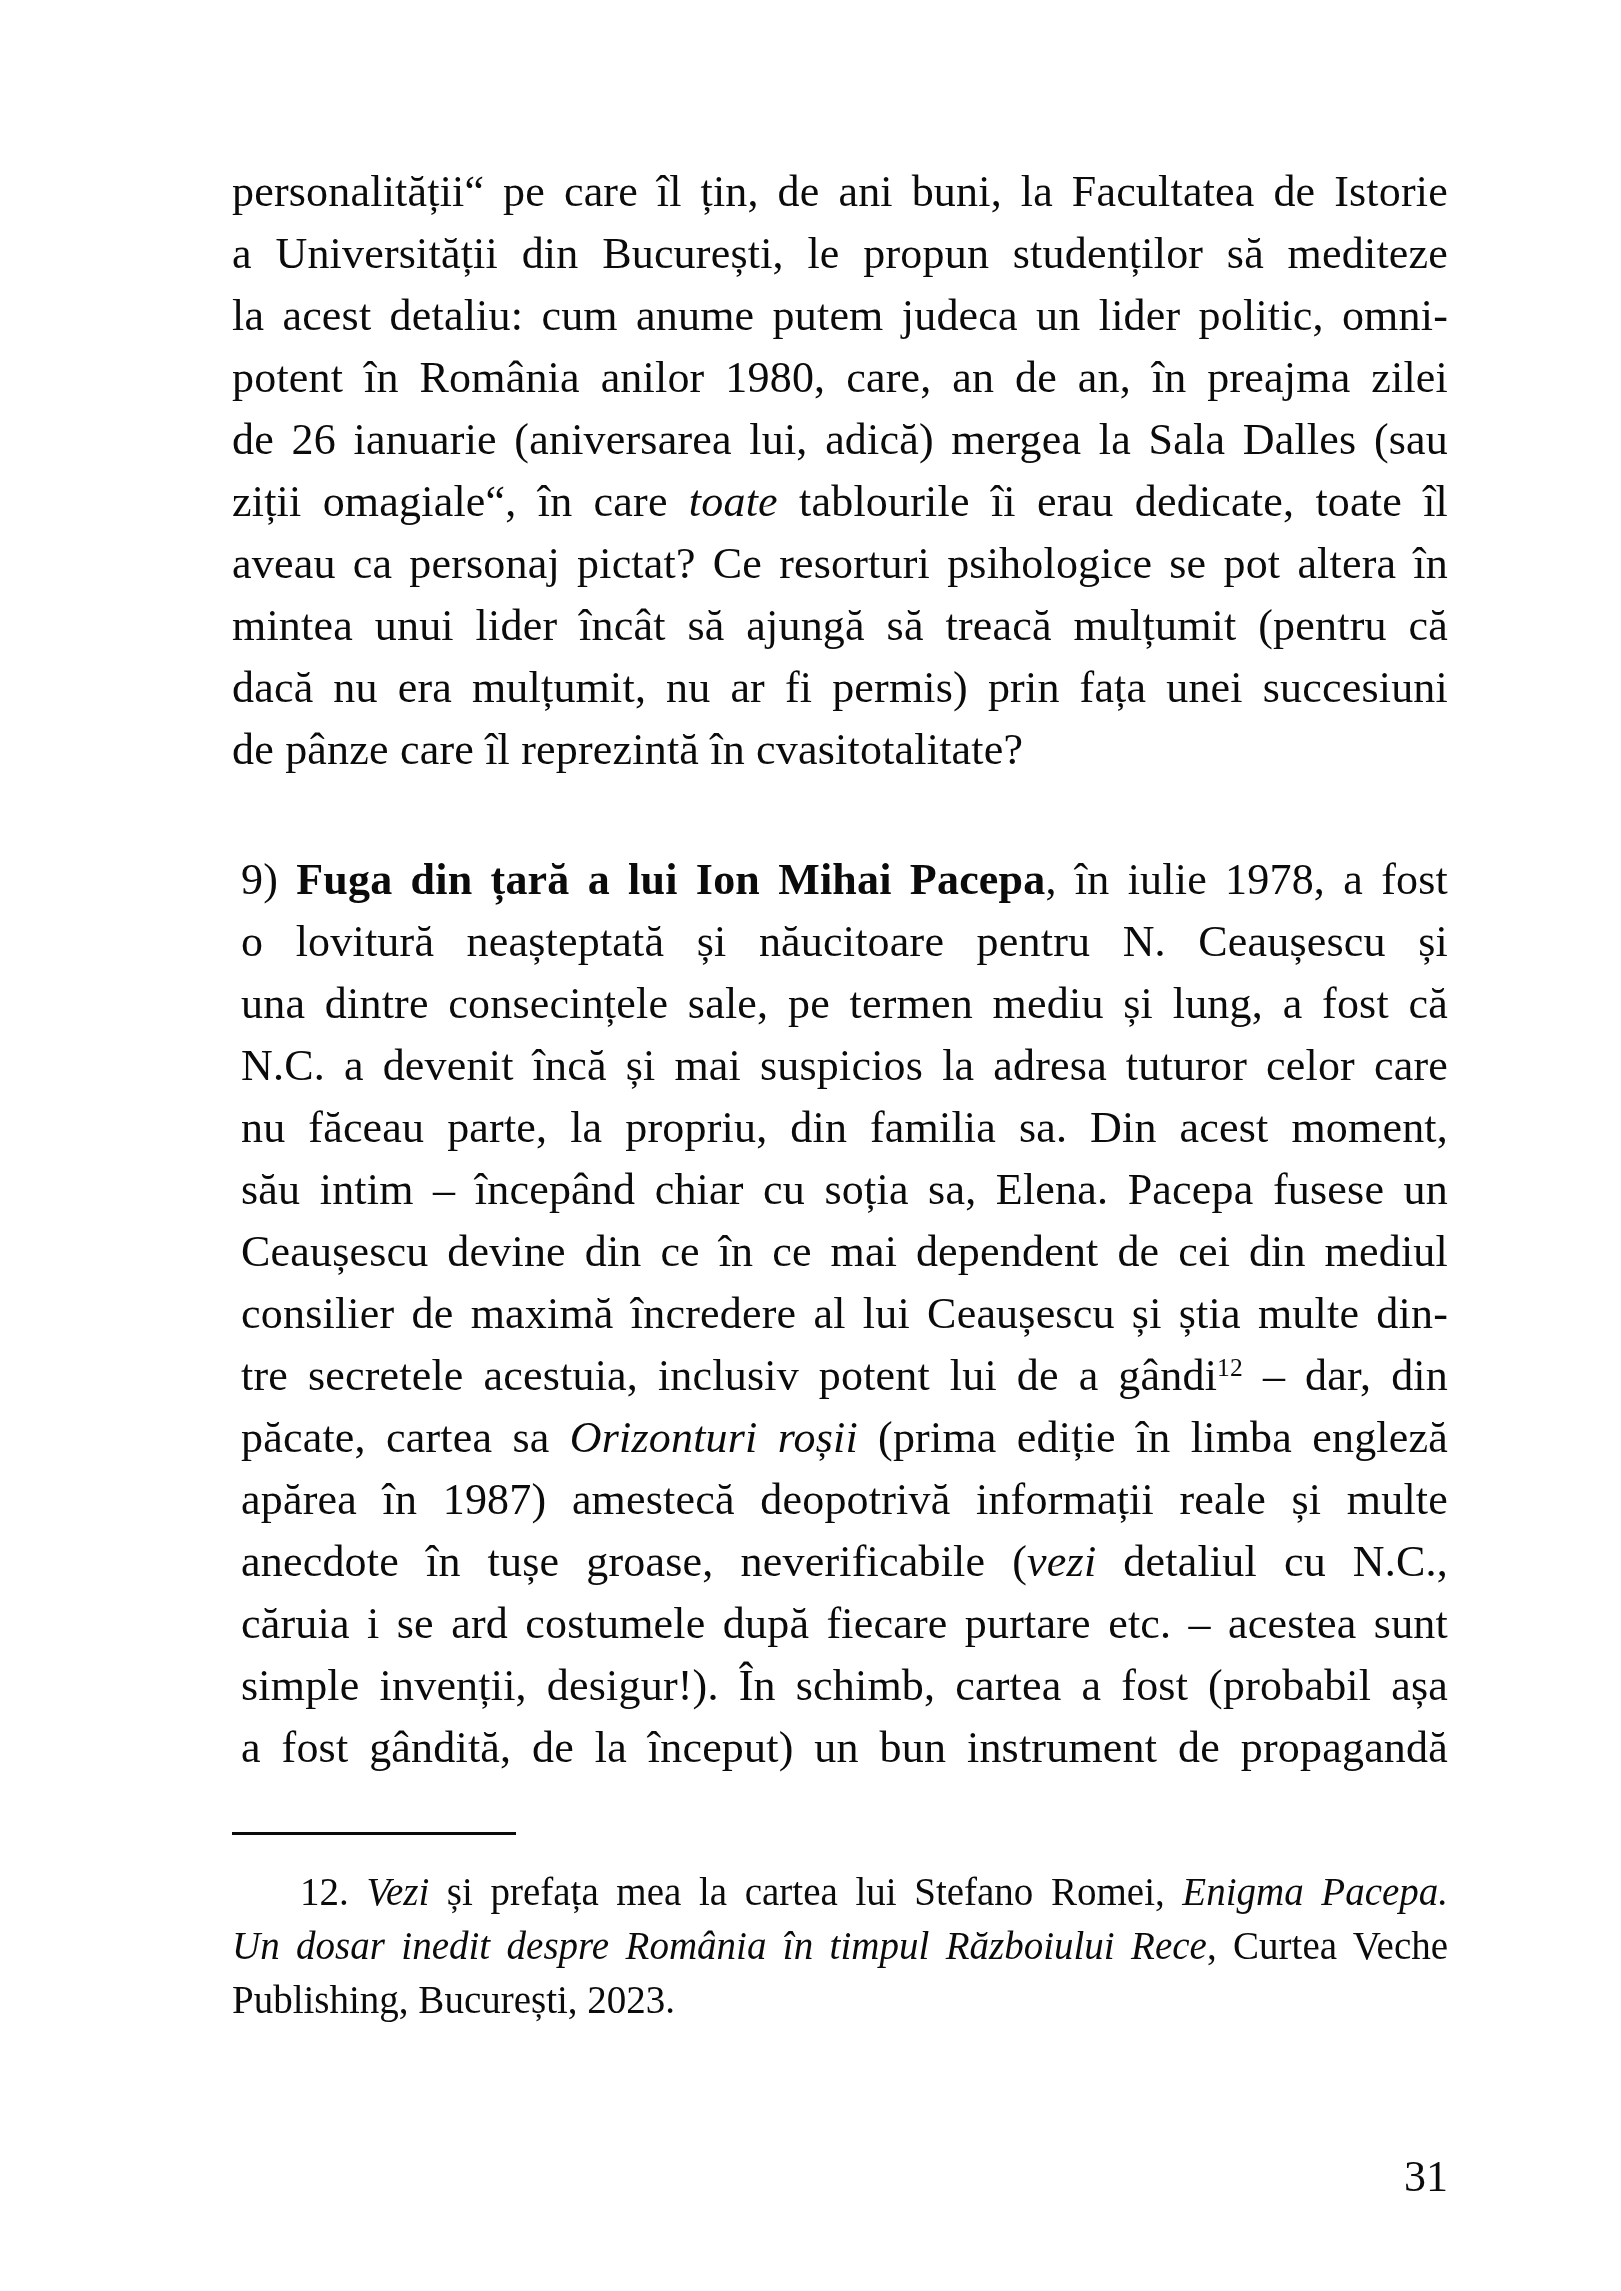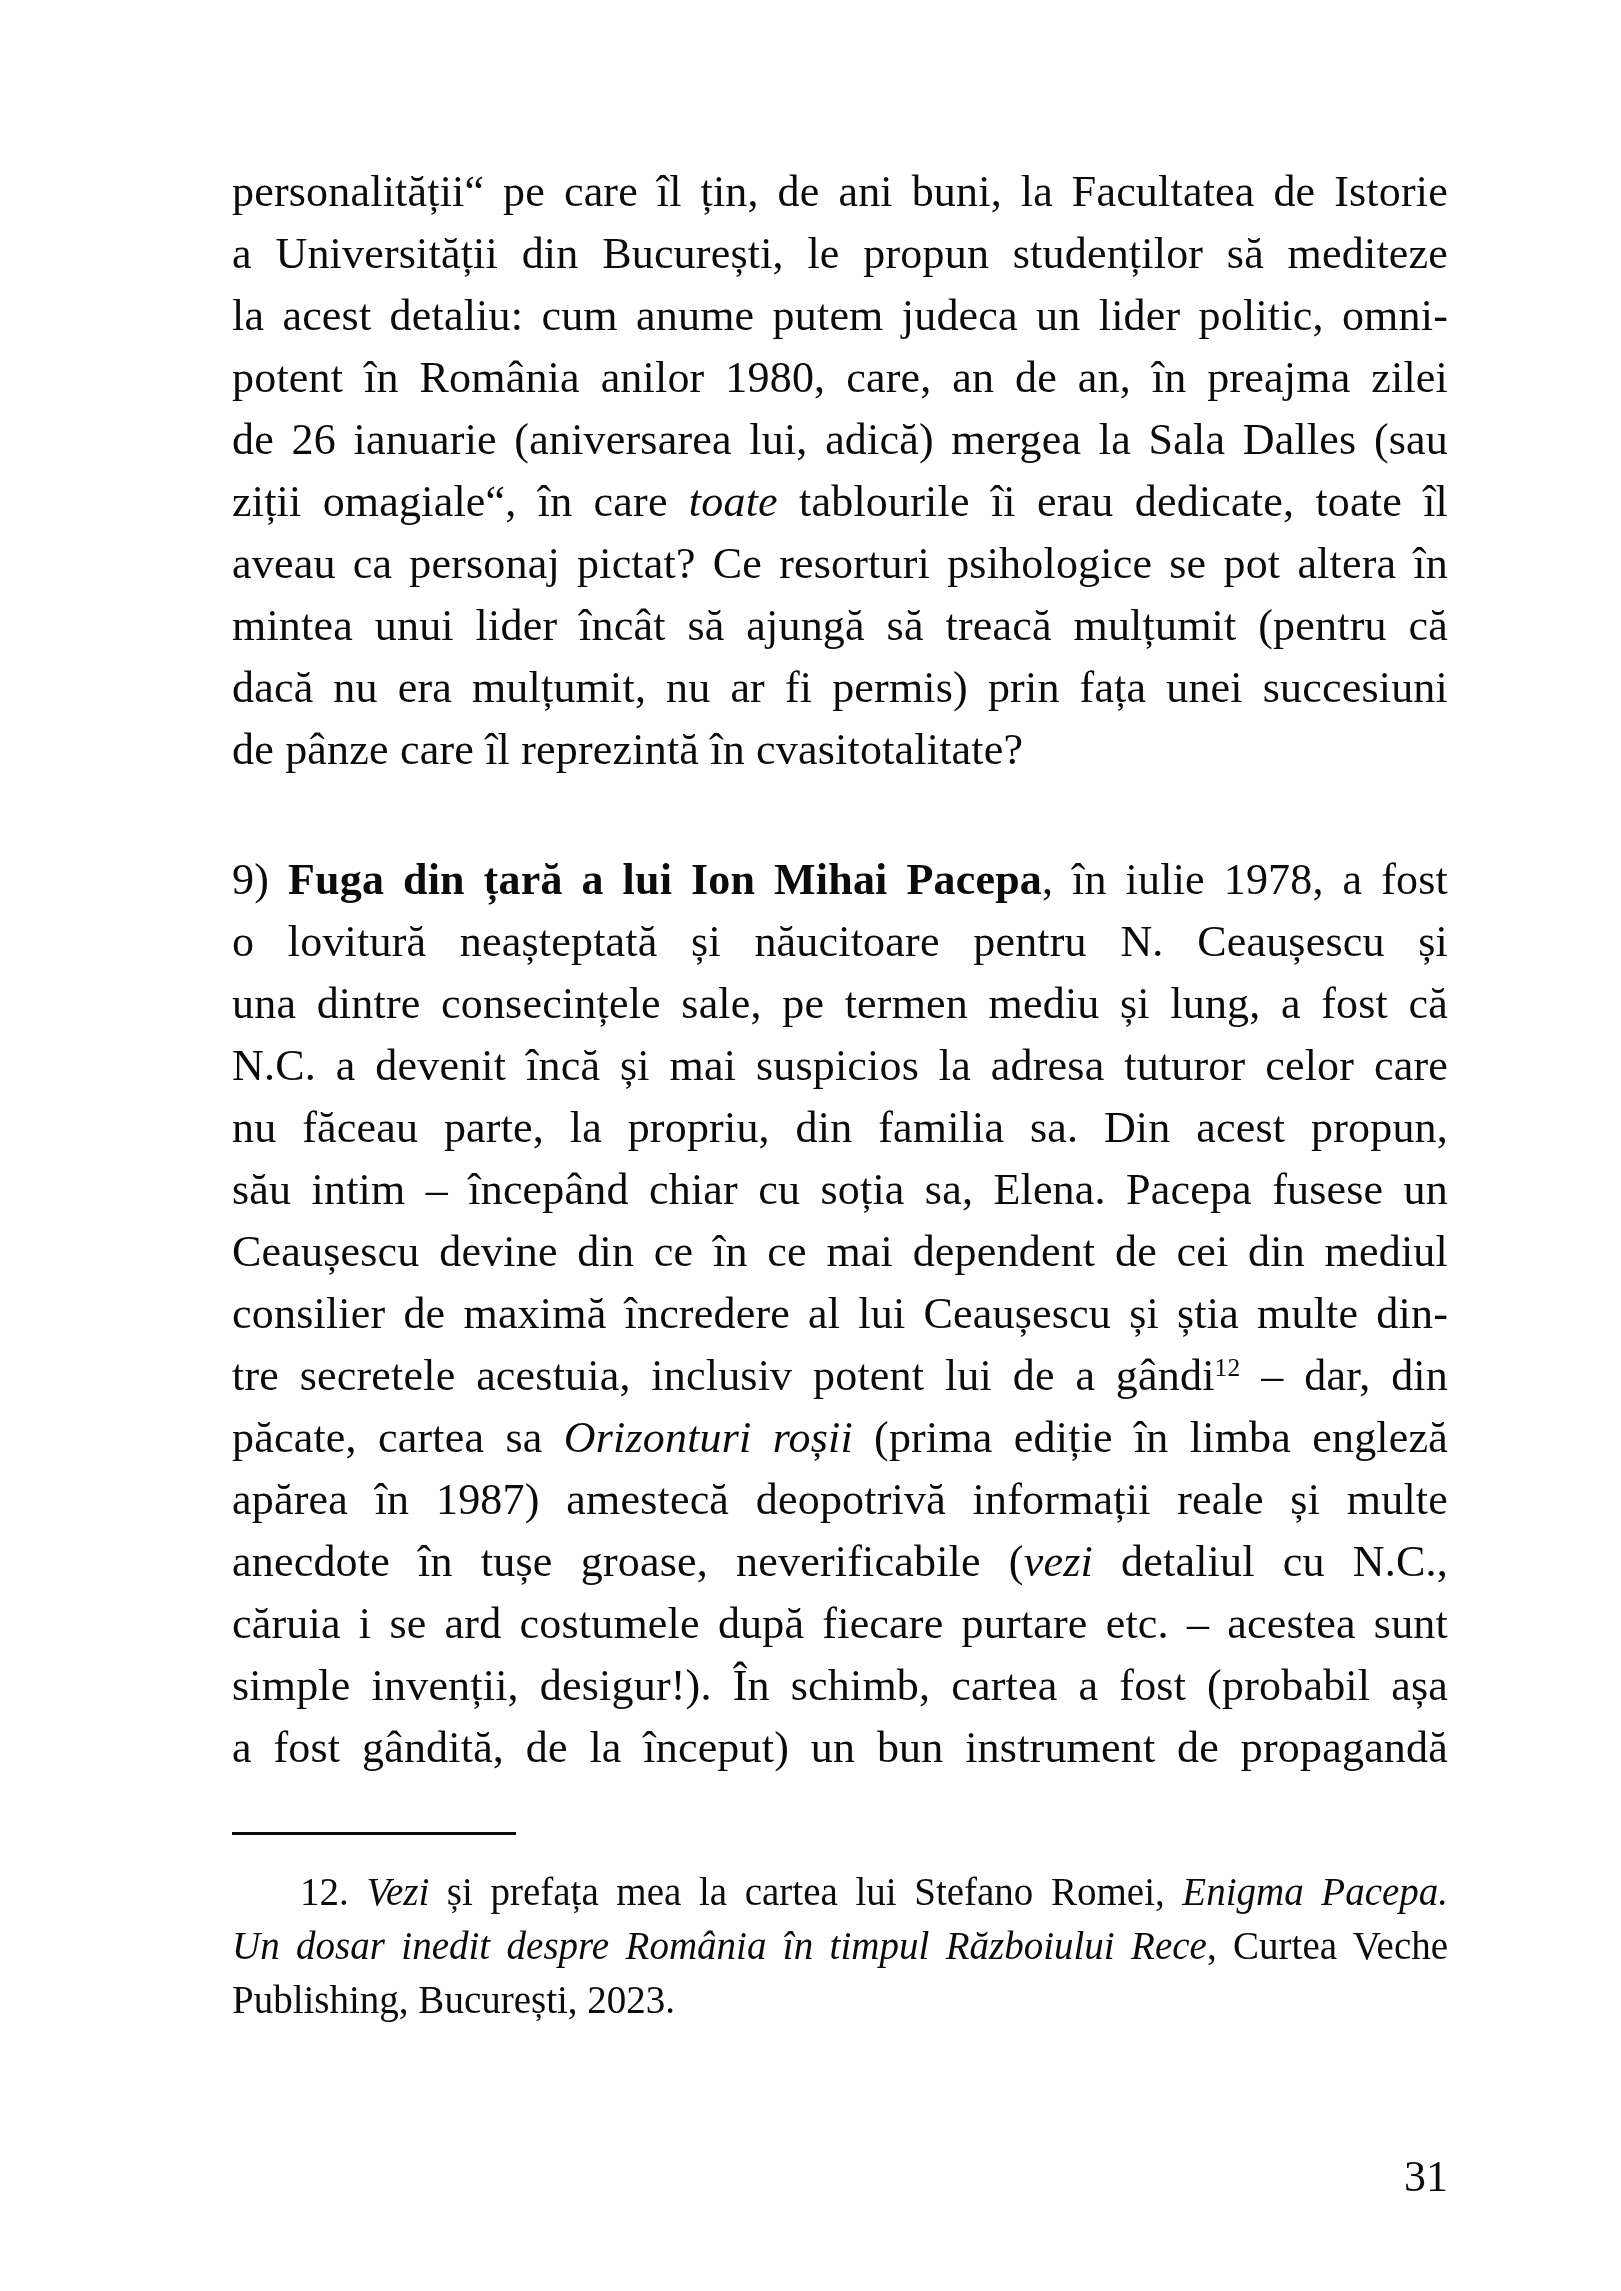--- a/index.html
+++ b/index.html
@@ -22,20 +22,21 @@
     top: 161px;
     width: 1216px;
   }
   .para {
     font-size: 44px;
     line-height: 62px;
     letter-spacing: 0.2px;
   }
   .para + .para {
     margin-top: 68px;
+    margin-left: 9px;
   }
   .line {
     text-align: justify;
     text-align-last: left;
     min-height: 62px;
   }
   .line.just {
     text-align-last: justify;
   }
   .line.indent {
@@ -88,21 +89,21 @@
         <div class="line just"><span>aveau ca personaj pictat? Ce resorturi psihologice se pot altera în</span></div>
         <div class="line just"><span>mintea unui lider încât să ajungă să treacă mulțumit (pentru că</span></div>
         <div class="line just"><span>dacă nu era mulțumit, nu ar fi permis) prin fața unei succesiuni</span></div>
         <div class="line"><span>de pânze care îl reprezintă în cvasitotalitate?</span></div>
       </div>
     <div class="para">
         <div class="line just"><span>9) </span><span class="b">Fuga din țară a lui Ion Mihai Pacepa</span><span>, în iulie 1978, a fost</span></div>
         <div class="line just"><span>o lovitură neașteptată și năucitoare pentru N. Ceaușescu și</span></div>
         <div class="line just"><span>una dintre consecințele sale, pe termen mediu și lung, a fost că</span></div>
         <div class="line just"><span>N.C. a devenit încă și mai suspicios la adresa tuturor celor care</span></div>
-        <div class="line just"><span>nu făceau parte, la propriu, din familia sa. Din acest propun,</span></div>
+        <div class="line just"><span>nu făceau parte, la propriu, din familia sa. Din acest moment,</span></div>
         <div class="line just"><span>său intim – începând chiar cu soția sa, Elena. Pacepa fusese un</span></div>
         <div class="line just"><span>Ceaușescu devine din ce în ce mai dependent de cei din mediul</span></div>
         <div class="line just"><span>consilier de maximă încredere al lui Ceaușescu și știa multe din-</span></div>
         <div class="line just"><span>tre secretele acestuia, inclusiv potent lui de a gândi</span><span class="sup">12</span><span> – dar, din</span></div>
         <div class="line just"><span>păcate, cartea sa </span><span class="i">Orizonturi roșii</span><span> (prima ediție în limba engleză</span></div>
         <div class="line just"><span>apărea în 1987) amestecă deopotrivă informații reale și multe</span></div>
         <div class="line just"><span>anecdote în tușe groase, neverificabile (</span><span class="i">vezi</span><span> detaliul cu N.C.,</span></div>
         <div class="line just"><span>căruia i se ard costumele după fiecare purtare etc. – acestea sunt</span></div>
         <div class="line just"><span>simple invenții, desigur!). În schimb, cartea a fost (probabil așa</span></div>
         <div class="line just"><span>a fost gândită, de la început) un bun instrument de propagandă</span></div>

